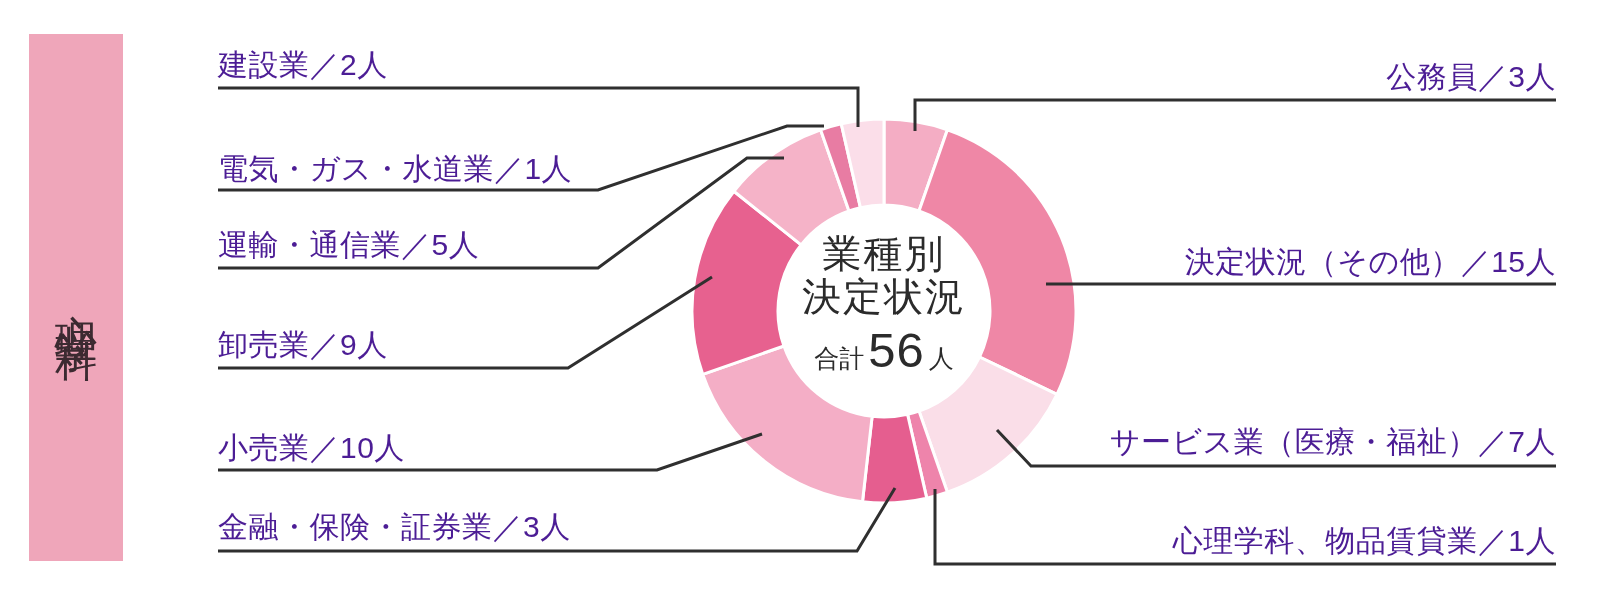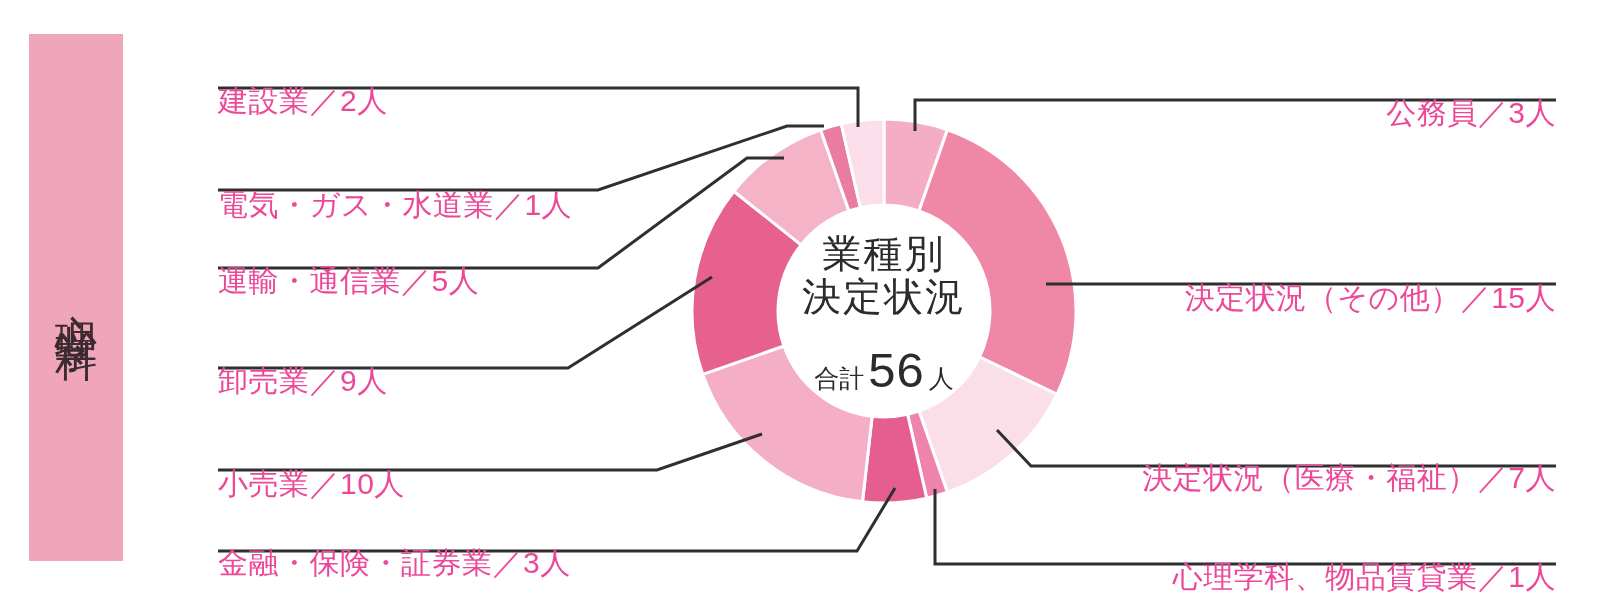--- a/index.html
+++ b/index.html
@@ -10,30 +10,29 @@
   .dept-bar{
     position:absolute;left:29px;top:34px;width:94px;height:527px;
     display:flex;align-items:center;justify-content:center;
   }
   .dept-bar-label{
     writing-mode:vertical-rl;text-orientation:upright;
     font-size:42px;letter-spacing:9px;font-weight:500;line-height:1;
   }
   .chart-svg{position:absolute;left:0;top:0;}
   .callout{
-    position:absolute;font-size:30px;color:#ec4899;white-space:nowrap;line-height:1;
+    position:absolute;font-size:30px;color:#4c1d95;white-space:nowrap;line-height:1;
     letter-spacing:0.5px;
-    margin-top:36px;
   }
   .callout.right{text-align:right;}
   .center-text{
     position:absolute;left:734px;top:232px;width:300px;text-align:center;color:#2b2b2b;
   }
   .ct-line{font-size:39px;line-height:43px;letter-spacing:2px;}
-  .ct-total{margin-top:24px;display:flex;align-items:baseline;justify-content:center;gap:4px;}
+  .ct-total{margin-top:4px;display:flex;align-items:baseline;justify-content:center;gap:4px;}
   .ct-small{font-size:25px;}
   .ct-big{font-size:49px;letter-spacing:1px;}
 </style>
 </head>
 <body>
 
 <div class="stage">
 
   <div class="dept-bar" style="background: rgb(239, 166, 186);">
     <span class="dept-bar-label" style="color: rgb(60, 42, 49);">心理学科</span>
@@ -78,16 +77,16 @@
 
   <div class="callout" style="left:218px;top:50px;">建設業／2人</div>
   <div class="callout" style="left:218px;top:154px;">電気・ガス・水道業／1人</div>
   <div class="callout" style="left:218px;top:230px;">運輸・通信業／5人</div>
   <div class="callout" style="left:218px;top:330px;">卸売業／9人</div>
   <div class="callout" style="left:218px;top:433px;text-align:right;">小売業／10人</div>
   <div class="callout" style="left:218px;top:512px;">金融・保険・証券業／3人</div>
 
   <div class="callout right" style="right:44px;top:62px;">公務員／3人</div>
   <div class="callout right" style="right:44px;top:247px;">決定状況（その他）／15人</div>
-  <div class="callout right" style="right:44px;top:427px;">決定状況（医療・福祉）／7人</div>
+  <div class="callout right" style="right:44px;top:427px;">サービス業（医療・福祉）／7人</div>
   <div class="callout right" style="right:44px;top:526px;">心理学科、物品賃貸業／1人</div>
 
 </div>
 
 </body></html>

